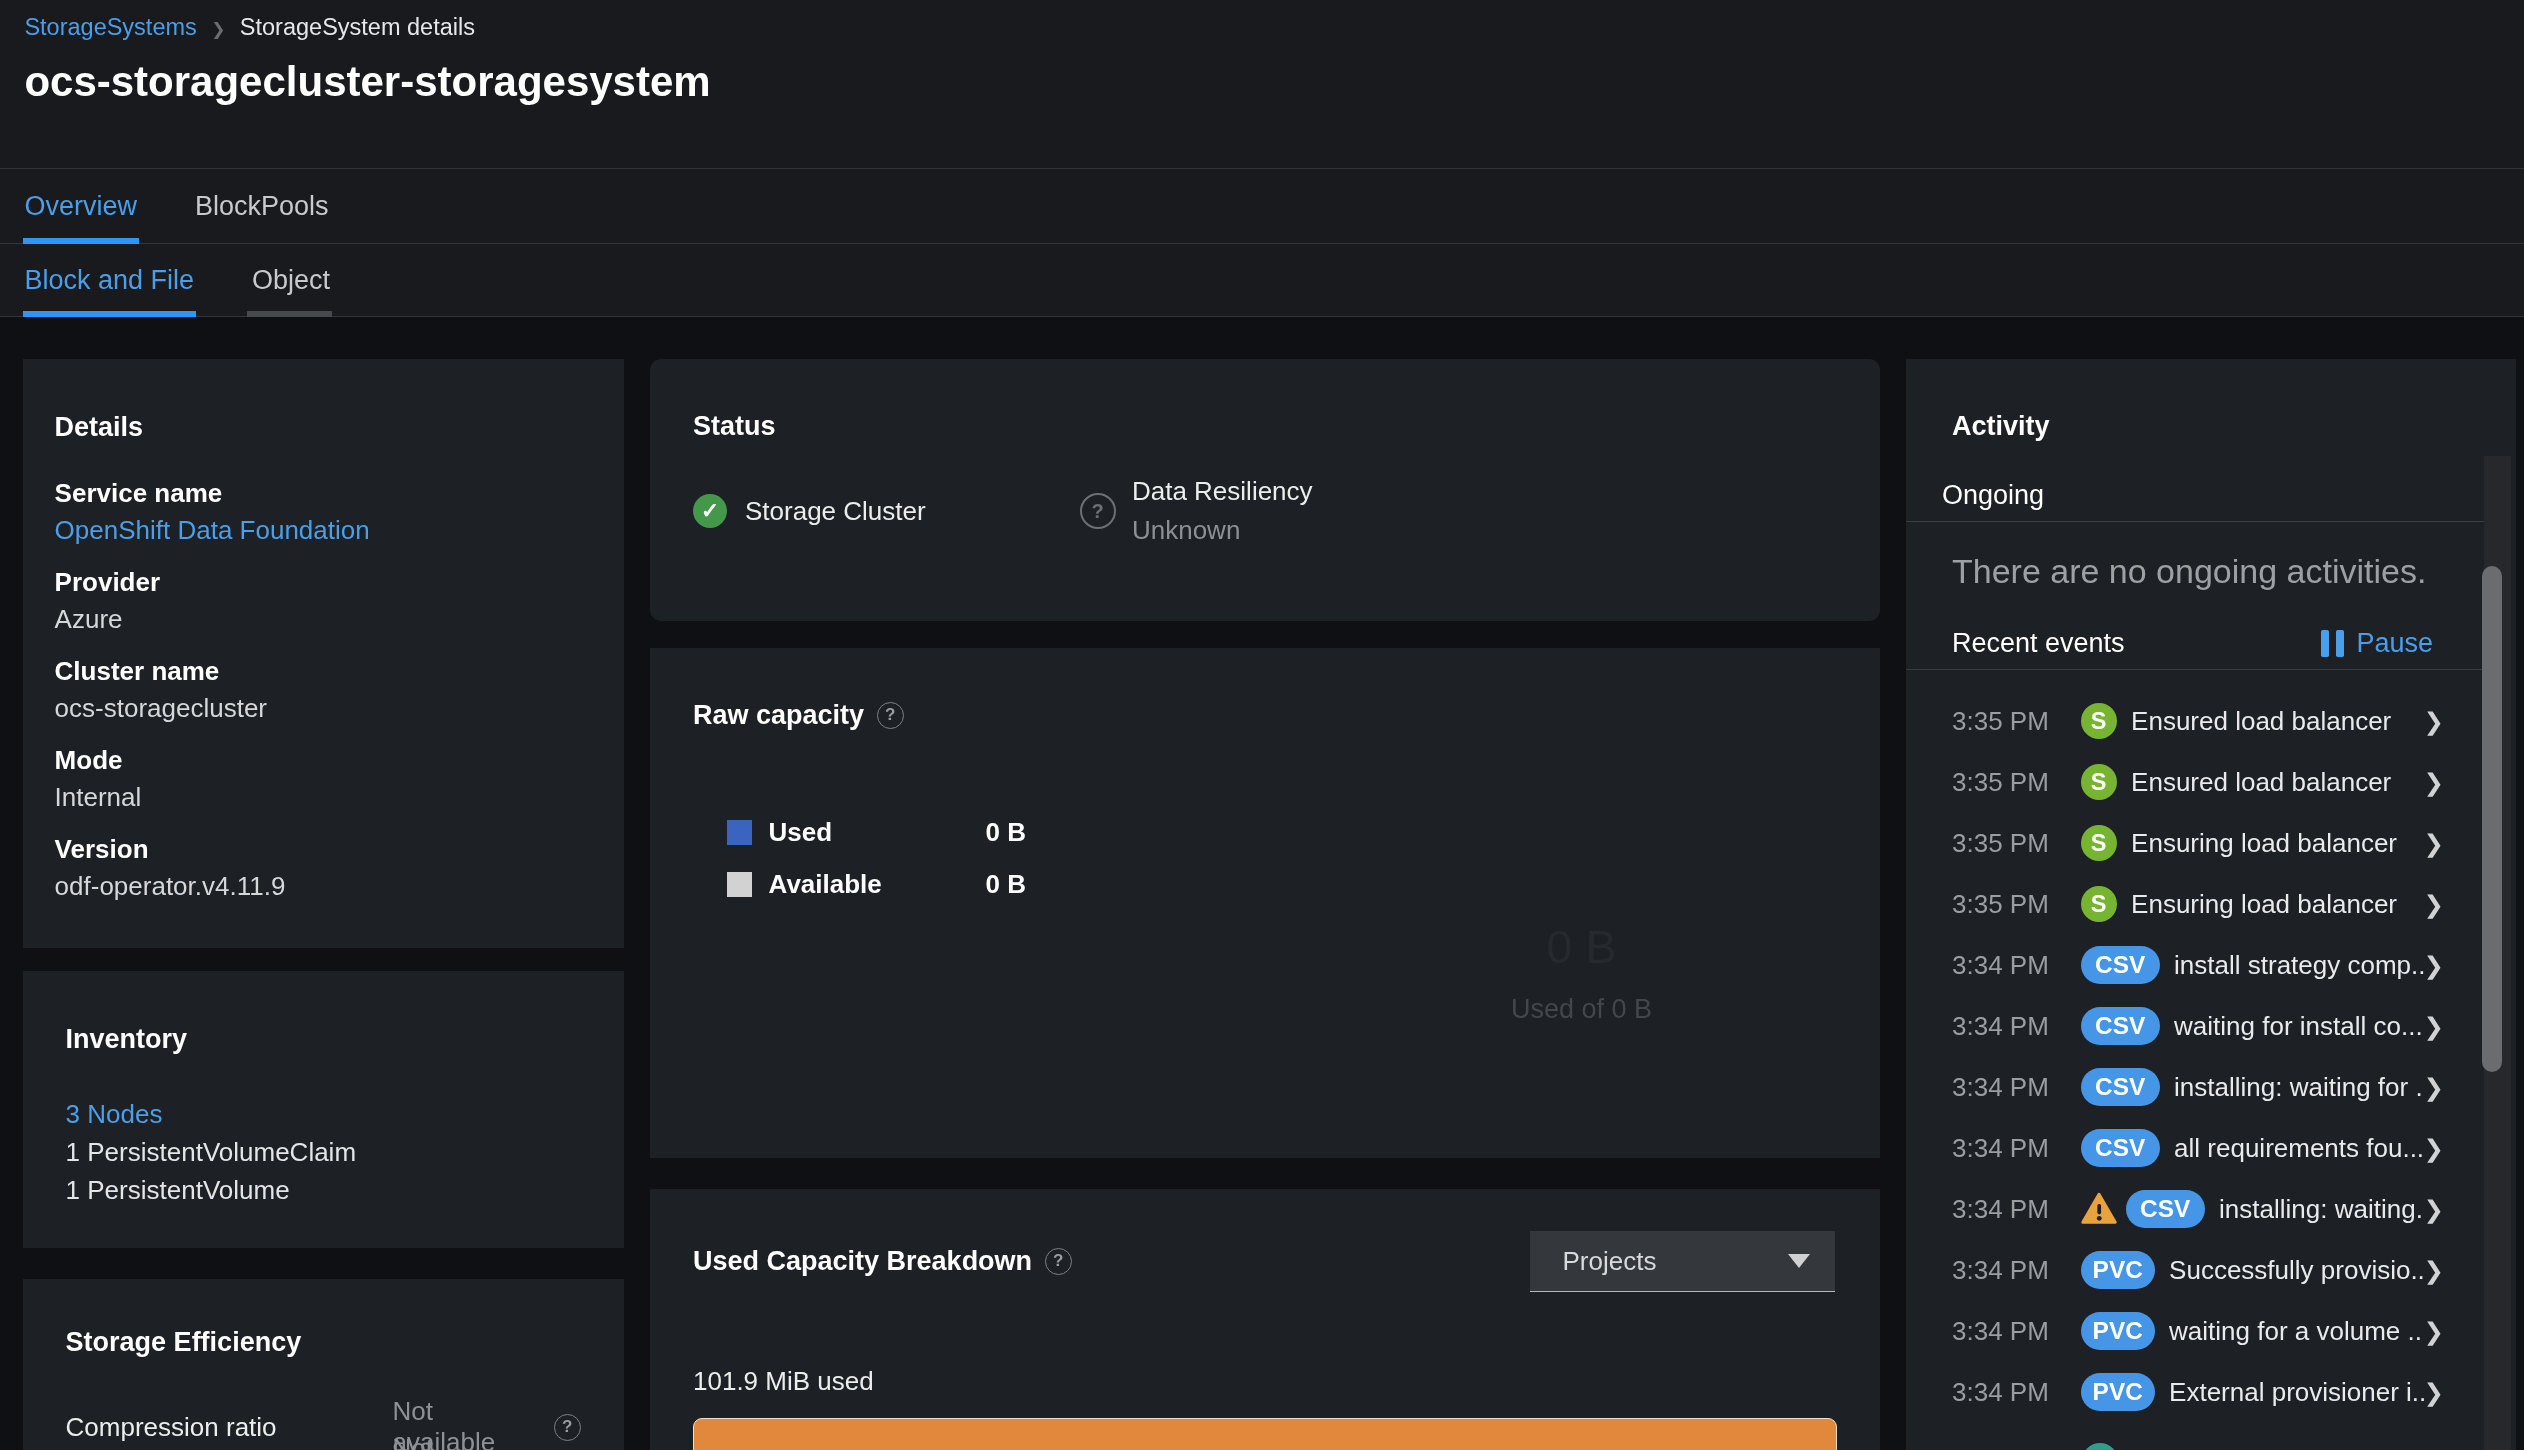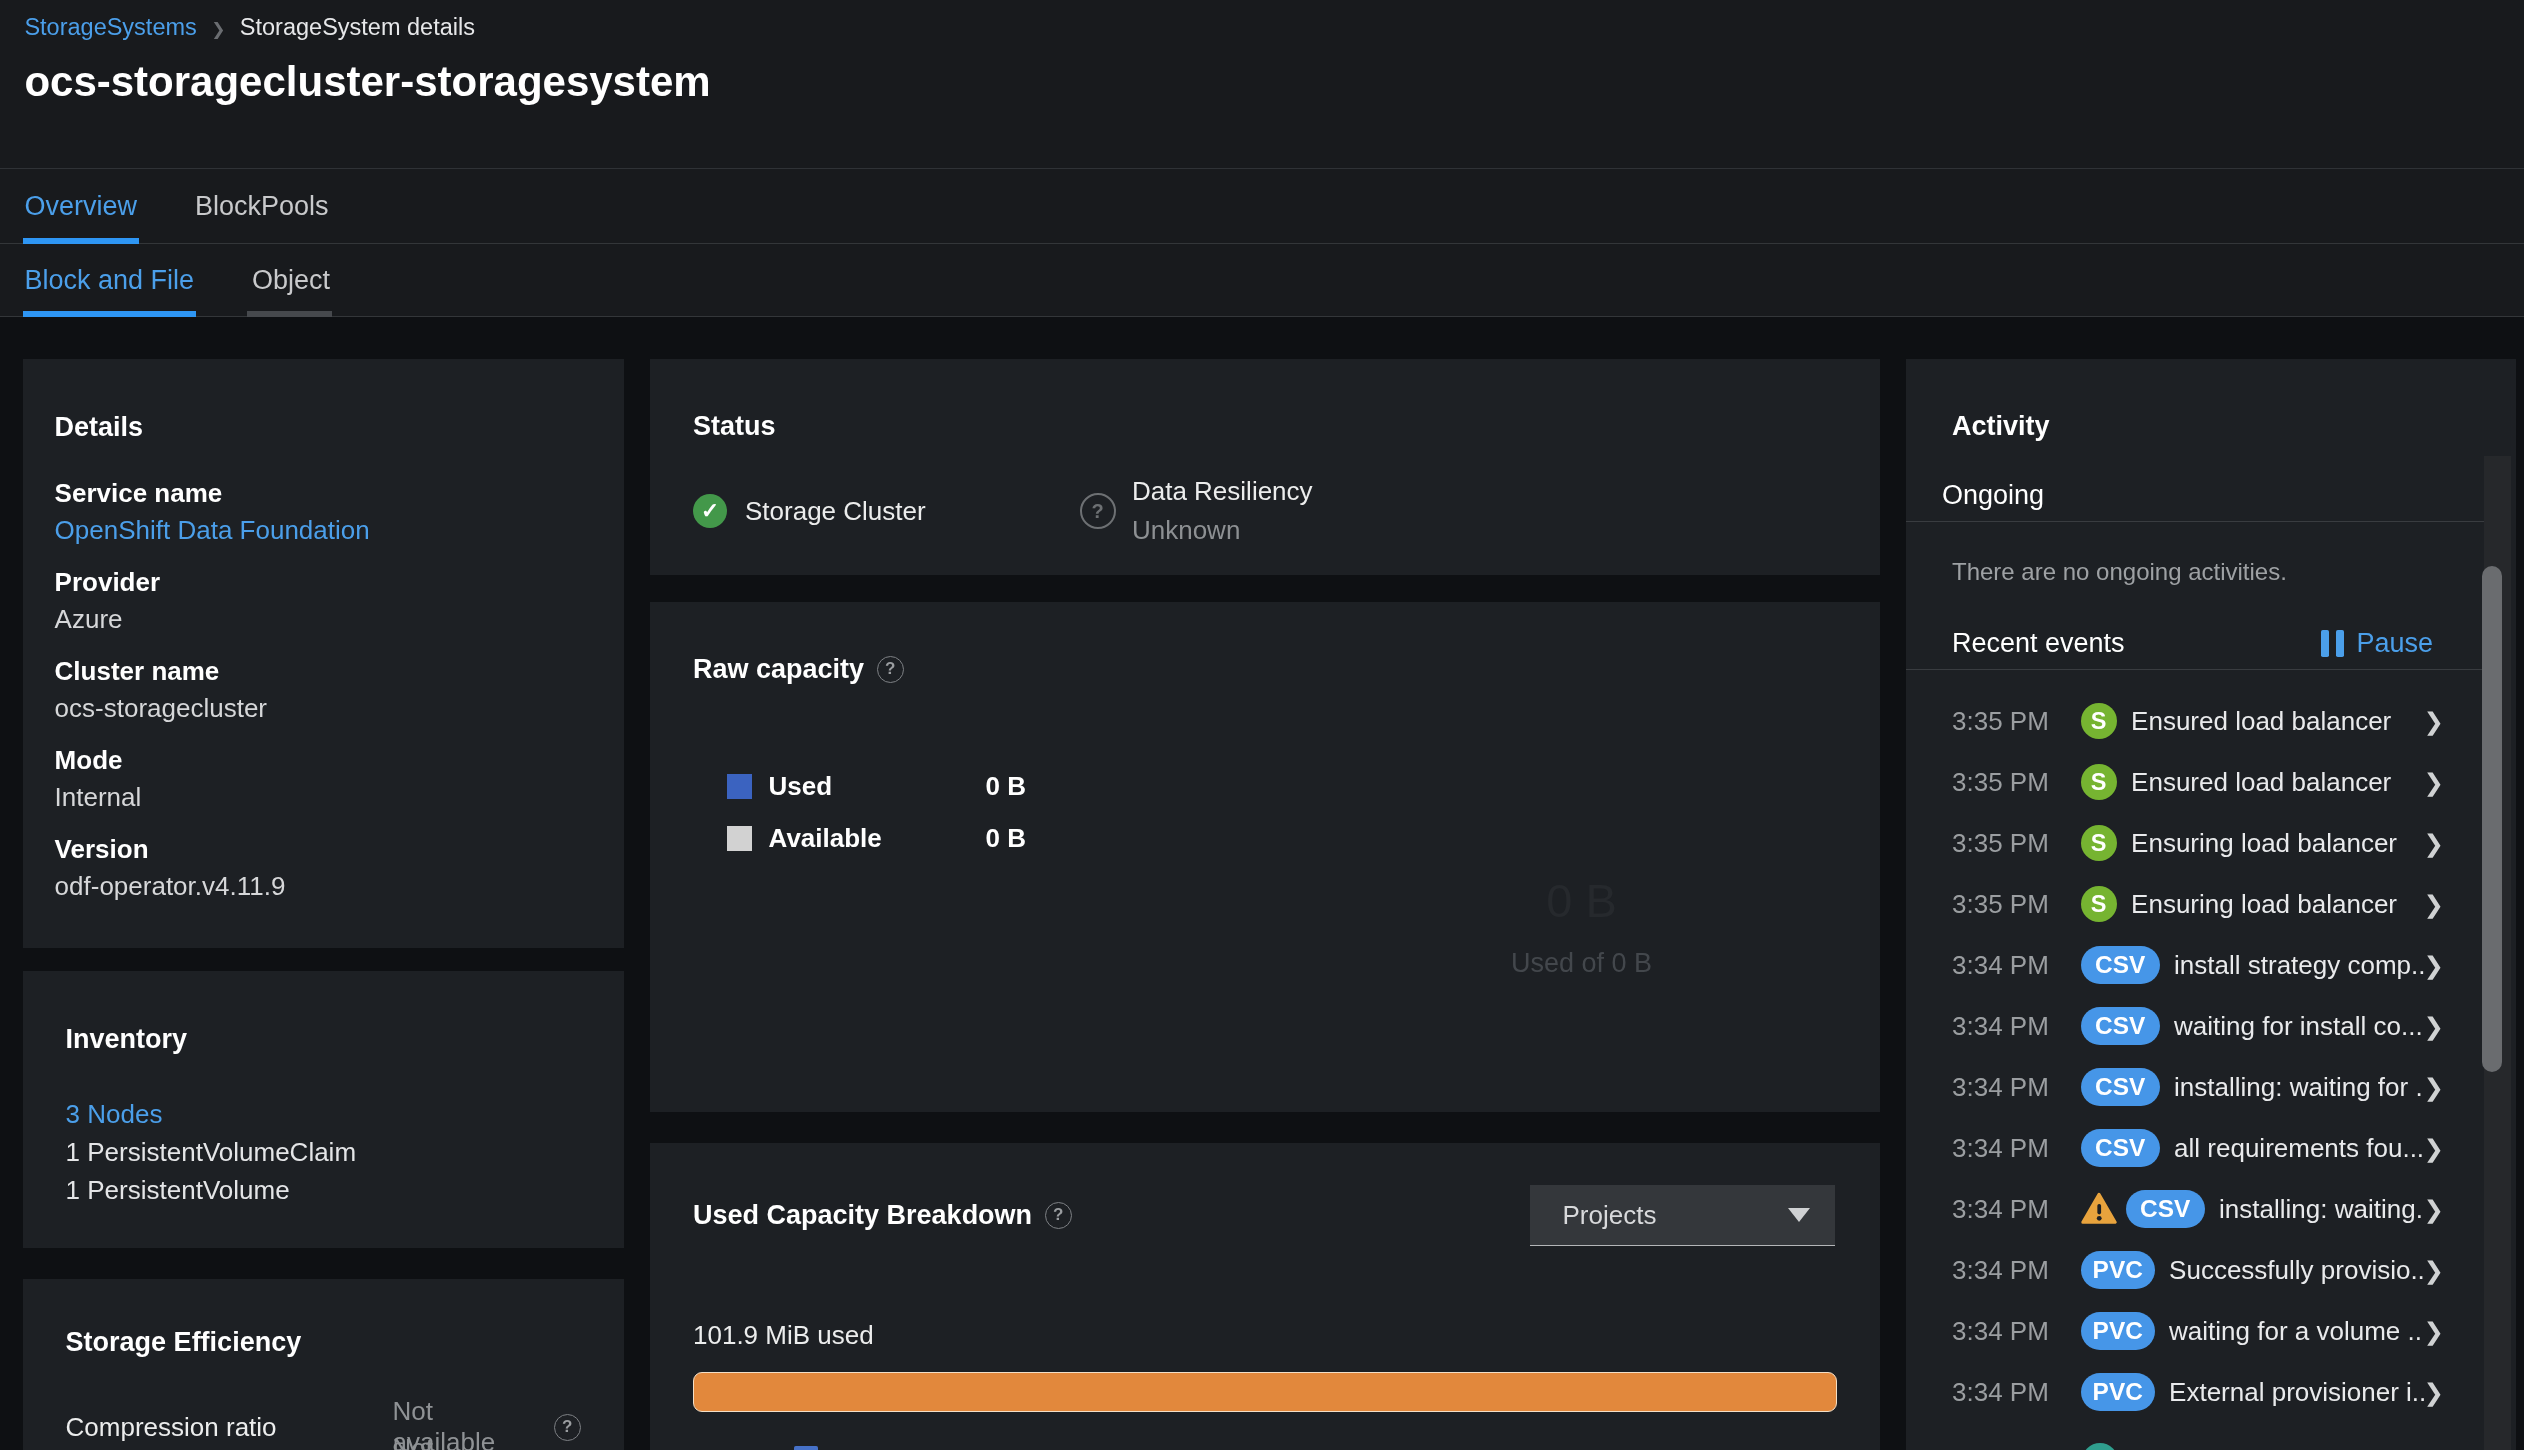--- a/index.html
+++ b/index.html
@@ -52,21 +52,21 @@
   .inv-item { font-size:26px; line-height:38px; color:#e4e5e7; }
 
   
   .card-eff { margin-top:31px; height:217px; padding:47px 43px 0; }
   .eff-rows { margin-top:38px; }
   .eff-row { display:grid; grid-template-columns:327px 1fr; align-items:center; height:37px; }
   .eff-row .el { font-size:26px; color:#eceded; }
   .eff-row .ev { display:flex; align-items:center; gap:12.6px; font-size:26px; color:#8f9295; }
 
   
-  .card-status { height:216px; padding:51px 43px 0; }
+  .card-status { height:262px; padding:51px 43px 0;border-radius:11px; }
   .status-row { display:flex; align-items:center; margin-top:34px; height:69px; }
   .check-circle { width:34px; height:34px; border-radius:50%; background:var(--status-ok);
     display:flex; align-items:center; justify-content:center; color:#fff; font-size:21.7px; font-weight:700; flex:0 0 auto; }
   .status-item1 { display:flex; align-items:center; gap:18px; }
   .status-label { font-size:26px; color:#eceded; }
   .status-item2 { display:flex; align-items:center; gap:16.3px; margin-left:154px; }
   .unknown-circle { width:36px; height:36px; border-radius:50%; border:2.7px solid #6d7073;
     display:flex; align-items:center; justify-content:center; color:#6d7073; font-size:20px; font-weight:700; flex:0 0 auto; }
   .status-sub { font-size:26px; color:#8d9093; margin-top:7.2px; }
 
@@ -91,21 +91,21 @@
   .used-text { margin-top:88px; font-size:26px; color:#eceded; }
   .cap-bar { margin-top:21.7px; height:40px; border-radius:9px; background:var(--bar-orange); border:1.8px solid #f3dfc7; }
   .legend-sliver { position:absolute; left:144px; top:303px; width:23.5px; height:7.2px; background:#4671c8; border-radius:1.8px; }
 
   
   .card-activity { height:1091px; padding-top:51px; position:relative; overflow:hidden; }
   .act-title { padding-left:46px; }
   .act-section { padding-left:36px; font-size:27px; color:#fff; }
   .act-ongoing { margin-top:38px; line-height:29px; }
   .act-divider { margin-top:11.7px; height:0.9px; background:#393c40; margin-right:32.5px; }
-  .act-empty { margin:36px 0 0 46px; font-size:24px; line-height:27px; color:#9ea1a4; }
+  .act-empty { margin:36px 0 0 46px; font-size:34px; line-height:27px; color:#9ea1a4; }
   .act-recent-row { margin-top:44px; display:flex; align-items:center; justify-content:space-between; padding:0 83px 0 46px; line-height:29px; }
   .act-divider2 { margin-top:10.8px; height:0.9px; background:#393c40; margin-right:32.5px; }
   .pause-btn { display:flex; align-items:center; gap:12.6px; cursor:pointer; }
   .pause-icon { display:flex; gap:6.3px; }
   .pause-icon i { display:block; width:8.1px; height:27px; background:var(--accent); border-radius:1.8px; }
   .pause-label { font-size:27px; color:var(--accent); }
 
   .events { margin-top:21px; }
   .event-row { display:flex; align-items:center; height:61px; padding:0 72px 0 46px; cursor:pointer; }
   .ev-time { width:107px; flex:0 0 auto; font-size:26px; color:#9b9ea1; }

